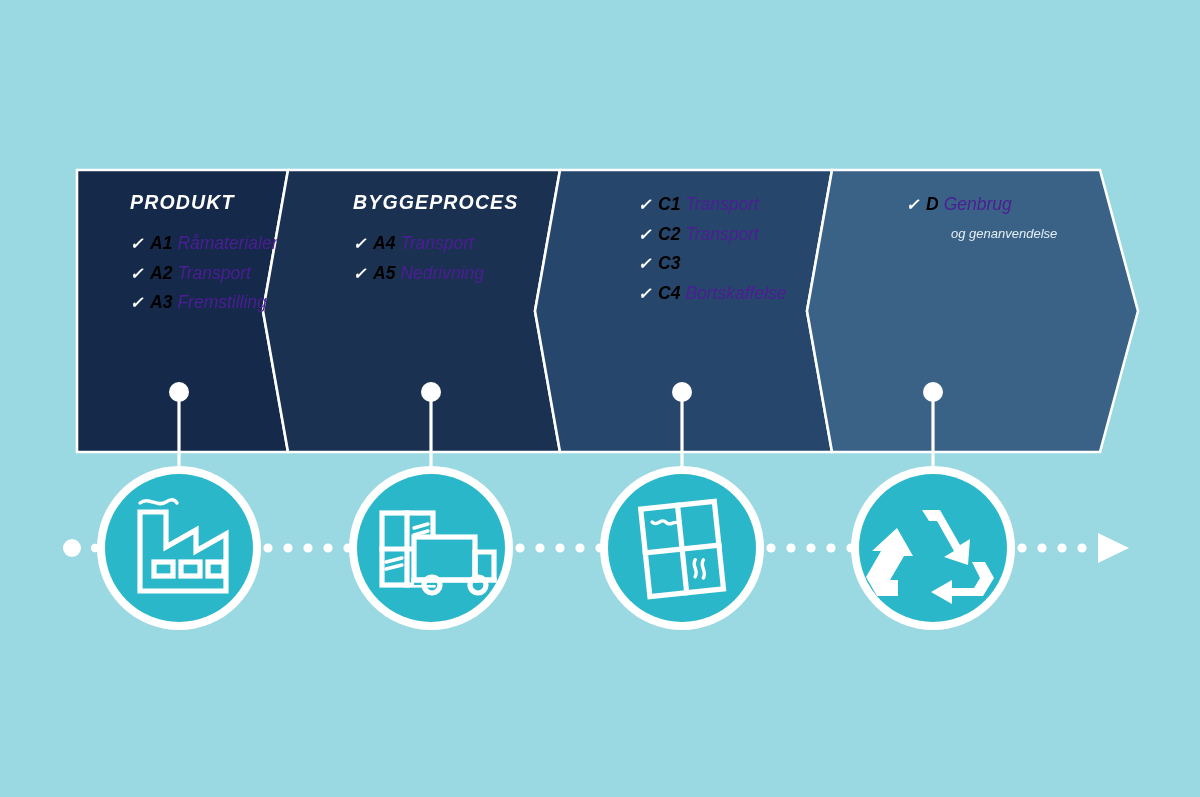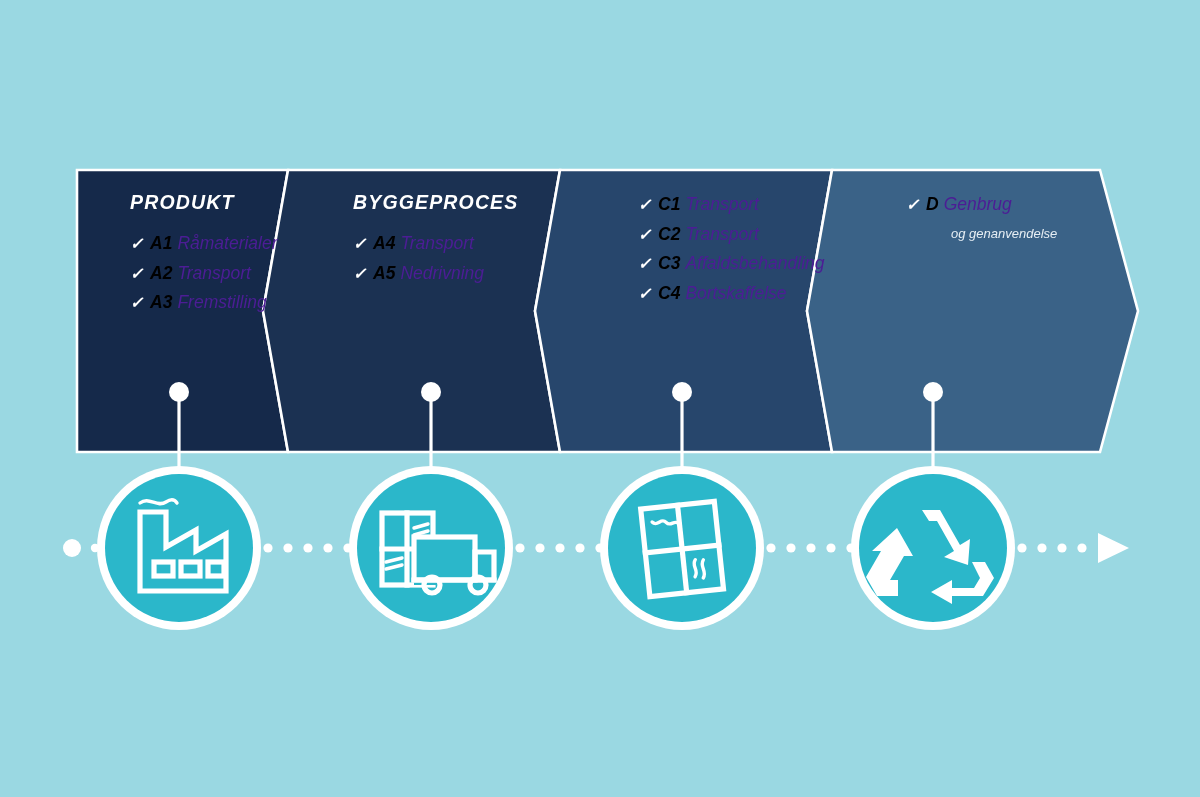--- a/index.html
+++ b/index.html
@@ -309,21 +309,20 @@
           <span class="lbl">Transport</span>
         </li>
         <li>
           <span class="chk">✓</span>
           <span class="code">C2</span>
           <span class="lbl">Transport</span>
         </li>
         <li>
           <span class="chk">✓</span>
           <span class="code">C3</span>
-          <span class="lbl">Affaldsbehandling</span>
         </li>
         <li>
           <span class="chk">✓</span>
           <span class="code">C4</span>
           <span class="lbl">Bortskaffelse</span>
         </li>
       </ul>
     </div>
 
     <div class="panel-text t-udenfor">

